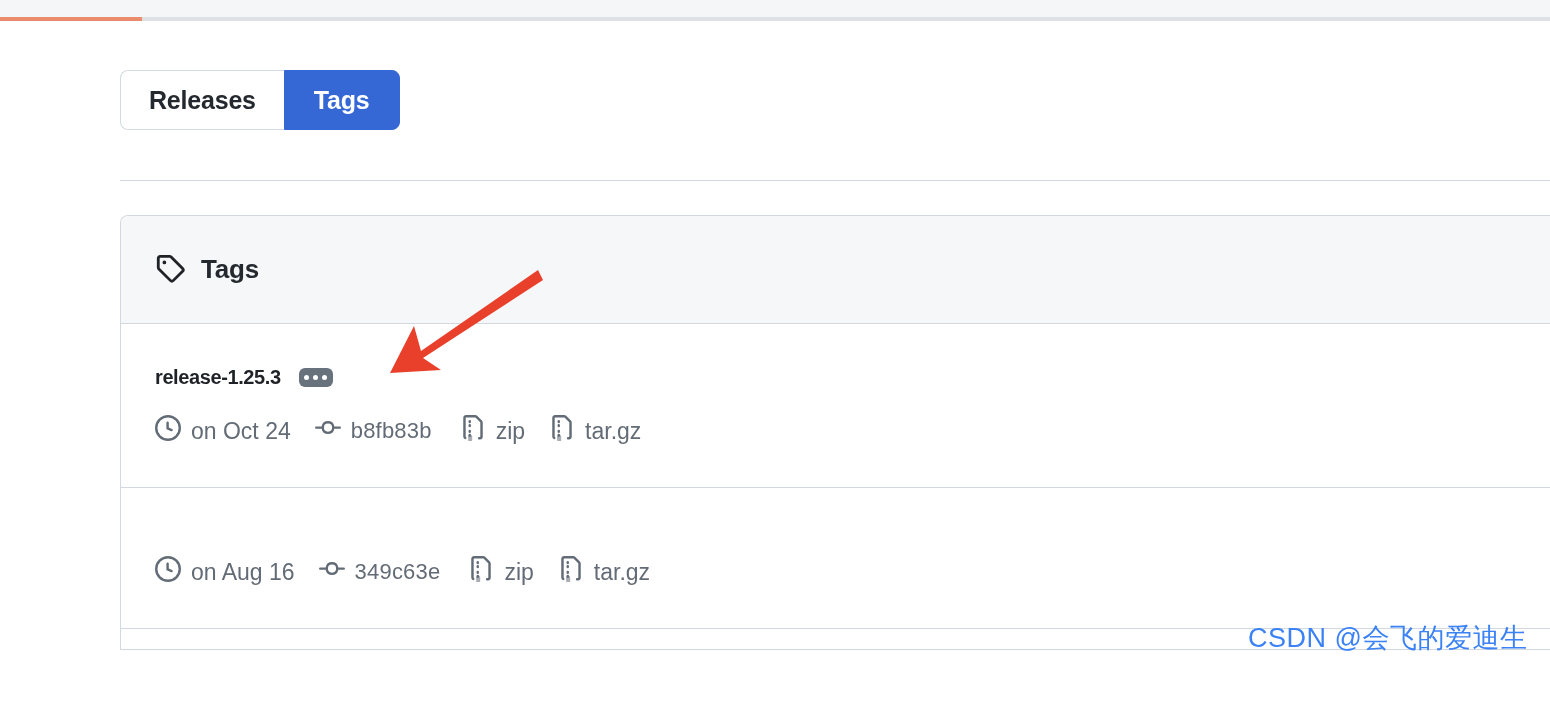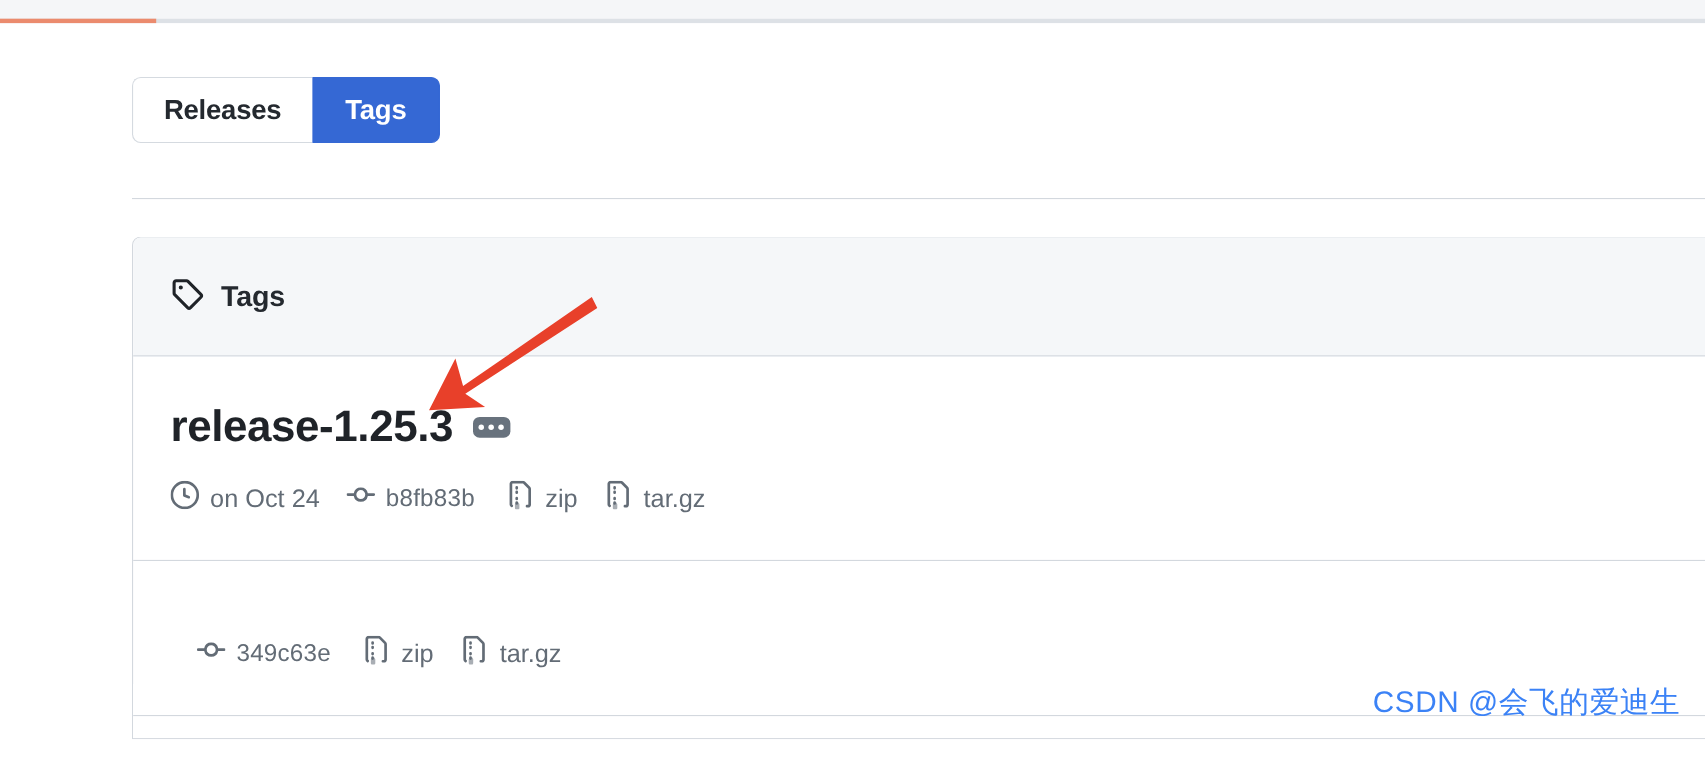--- a/index.html
+++ b/index.html
@@ -87,21 +87,21 @@
   
   .tag-row {
     border-bottom: 1px solid #d3d8de;
     padding: 42px 0 40px 34px;
   }
   .tag-row:last-child { border-bottom: none; }
   .tag-name-line {
     display: flex; align-items: center; gap: 18px;
   }
   .tag-name {
-    font-size: 40px; font-weight: 700; color: #1f2328; letter-spacing: -0.4px;
+    font-size: 20px; font-weight: 700; color: #1f2328; letter-spacing: -0.4px;
   }
   .dots-badge {
     display: inline-flex; align-items: center; justify-content: center;
     gap: 4px;
     background: #68727d;
     border-radius: 6px;
     width: 34px; height: 19px;
     cursor: pointer;
   }
   .dots-badge i {
@@ -221,20 +221,28 @@
               <path d="M5 15.25v-2a1.25 1.25 0 1 1 2.5 0v2a1.25 1.25 0 1 1-2.5 0Z" opacity="0.55"></path>
             </svg>
           </span>
           <span>tar.gz</span>
         </span>
       </div>
     </div>
 
     <div class="tag-row">
       <div class="meta-line">
+        <span class="meta-item static">
+          <span class="meta-icon">
+            <svg width="26" height="26" viewBox="0 0 16 16" fill="#636c76" aria-hidden="true">
+              <path d="M8 0a8 8 0 1 1 0 16A8 8 0 0 1 8 0ZM1.5 8a6.5 6.5 0 1 0 13 0 6.5 6.5 0 0 0-13 0Zm7-3.25v2.992l2.028.812a.75.75 0 0 1-.557 1.392l-2.5-1A.751.751 0 0 1 7 8.25v-3.5a.75.75 0 0 1 1.5 0Z"></path>
+            </svg>
+          </span>
+          <span>on Aug 16</span>
+        </span>
         <span class="meta-gap-1"></span>
         <span class="meta-item">
           <span class="meta-icon">
             <svg width="26" height="26" viewBox="0 0 16 16" fill="#636c76" aria-hidden="true">
               <path d="M11.93 8.5a4.002 4.002 0 0 1-7.86 0H.75a.75.75 0 0 1 0-1.5h3.32a4.002 4.002 0 0 1 7.86 0h3.32a.75.75 0 0 1 0 1.5Zm-1.43-.75a2.5 2.5 0 1 0-5 0 2.5 2.5 0 0 0 5 0Z"></path>
             </svg>
           </span>
           <span class="mono">349c63e</span>
         </span>
         <span class="meta-gap-2"></span>

